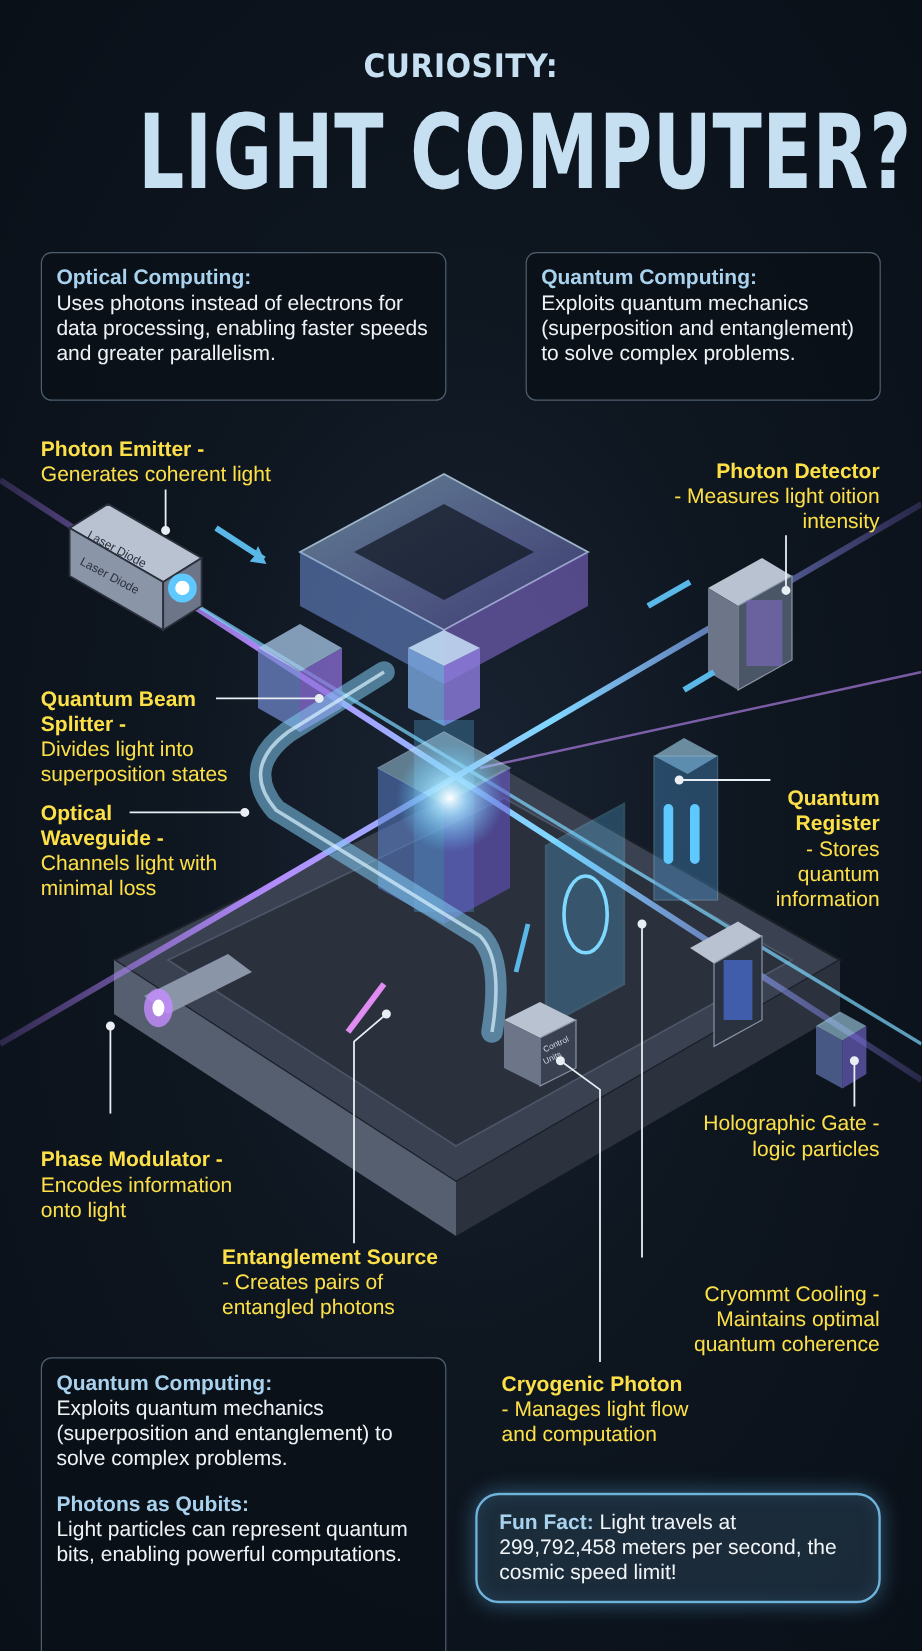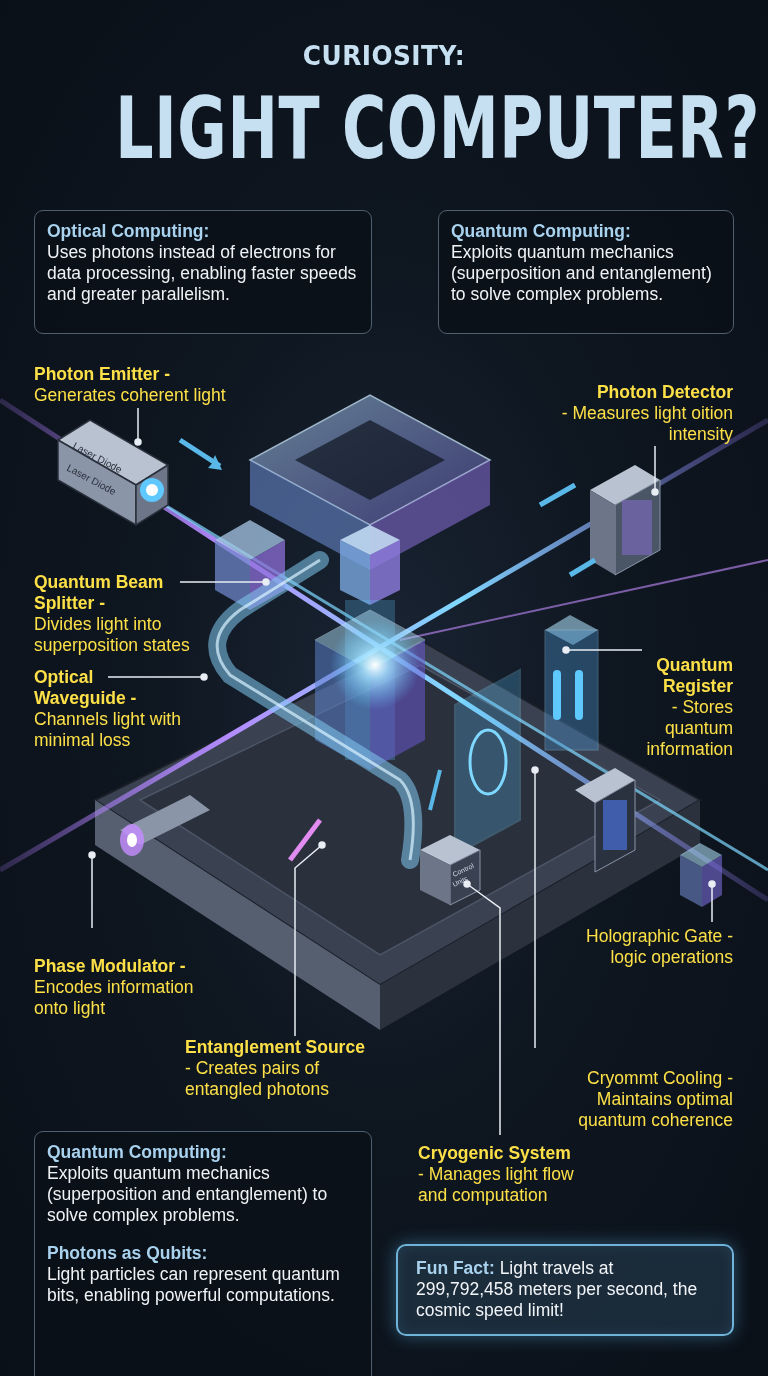--- a/index.html
+++ b/index.html
@@ -9,21 +9,21 @@
 
   .title-sm { position: absolute; top: 40px; left: 0; width: 768px; text-align: center; font-family: "DejaVu Sans", sans-serif; font-weight: bold; font-size: 27px; color: #c6e0f2; letter-spacing: 0.5px; transform: scaleX(0.92); }
   .title-lg { position: absolute; top: 78px; left: 0; width: 768px; text-align: center; font-family: "DejaVu Sans", sans-serif; font-weight: bold; font-size: 86px; line-height: 100px; color: #c6e0f2; transform: scaleX(0.7); transform-origin: center; letter-spacing: 1px; white-space: nowrap; }
 
   .box { position: absolute; border: 1.5px solid #4f5f70; border-radius: 9px; background: rgba(10,16,24,0.85); padding: 10px 12px; font-size: 17.5px; line-height: 21px; color: #f0f3f6; }
   .box .h { color: #a9d2ee; font-weight: bold; display: block; }
   .box1 { left: 34px; top: 210px; width: 338px; height: 124px; }
   .box2 { left: 438px; top: 210px; width: 296px; height: 124px; }
   .box3 { left: 34px; top: 1131px; width: 338px; height: 260px; }
   .box3 .gap { height: 17px; }
-  .fun { position: absolute; left: 396px; top: 1244px; width: 338px; height: 92px; border: 2px solid #6fb3da; border-radius: 10px; background: rgba(40,64,84,0.55); box-shadow: 0 0 18px rgba(90,170,220,0.45), inset 0 0 14px rgba(90,170,220,0.15); padding: 12px 18px; font-size: 17.5px; line-height: 21px; }
+  .fun { position: absolute; left: 396px; top: 1244px; width: 338px; height: 92px; border: 2px solid #6fb3da; border-radius: 20px; background: rgba(40,64,84,0.55); box-shadow: 0 0 18px rgba(90,170,220,0.45), inset 0 0 14px rgba(90,170,220,0.15); padding: 12px 18px; font-size: 17.5px; line-height: 21px; }
   .fun .h { color: #a9d2ee; font-weight: bold; }
 
   .lbl { position: absolute; font-size: 17.5px; line-height: 21px; color: #fde047; }
   .lbl b { font-weight: bold; display: block; }
   .lbl .inline-b { display: inline; font-weight: normal; }
   .r { text-align: right; }
 
   .diagram { position: absolute; left: 0; top: 340px; width: 768px; height: 800px; }
 </style>
 </head>
@@ -220,37 +220,37 @@
 </div>
 
 <div class="lbl" style="left:34px; top:936px;margin-top:20px;">
   <b>Phase Modulator -</b>
   <div>Encodes information</div>
   <div>onto light</div>
 </div>
 
 <div class="lbl r" style="right:35px; top:926px; width:220px;">
   <div><span class="inline-b">Holographic Gate</span><span> -</span></div>
-  <div>logic operations</div>
+  <div>logic particles</div>
 </div>
 
 <div class="lbl" style="left:185px; top:1037px;">
   <b>Entanglement Source</b>
   <div>- Creates pairs of</div>
   <div>entangled photons</div>
 </div>
 
 <div class="lbl r" style="right:35px; top:1068px; width:220px;">
   <div><span class="inline-b">Cryommt Cooling</span><span> -</span></div>
   <div>Maintains optimal</div>
   <div>quantum coherence</div>
 </div>
 
 <div class="lbl" style="left:418px; top:1143px;">
-  <b>Cryogenic System</b>
+  <b>Cryogenic Photon</b>
   <div>- Manages light flow</div>
   <div>and computation</div>
 </div>
 
 <div class="box box3">
   <span class="h">Quantum Computing:</span>
   <span>Exploits quantum mechanics (superposition and entanglement) to solve complex problems.</span>
   <div class="gap"></div>
   <span class="h">Photons as Qubits:</span>
   <span>Light particles can represent quantum bits, enabling powerful computations.</span>

